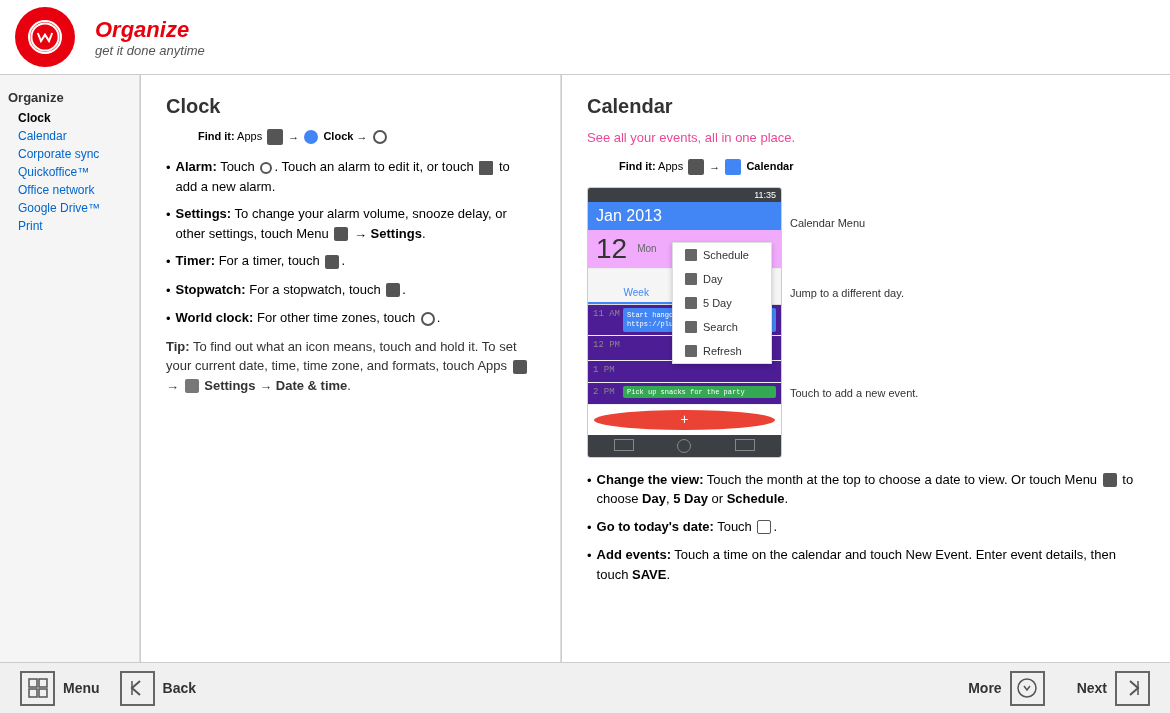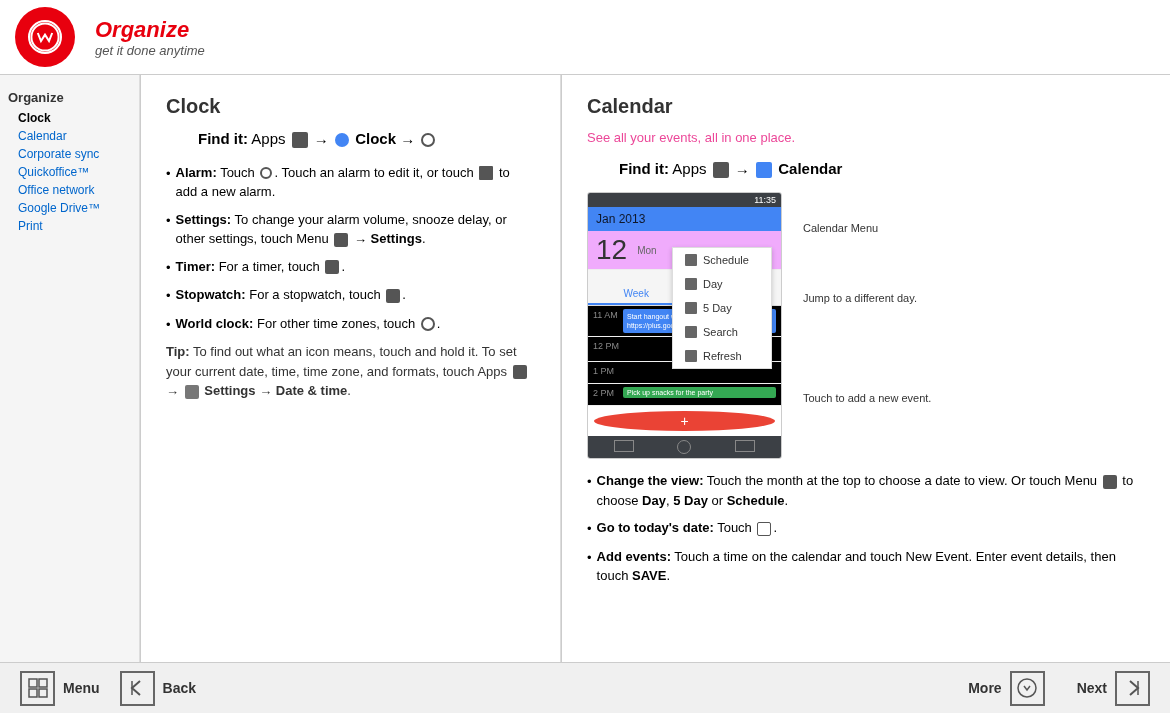--- a/index.html
+++ b/index.html
@@ -23,37 +23,37 @@
     .sidebar-item.active { color: #000; font-weight: bold; }
 
     
     .content { flex: 1; display: flex; overflow: hidden; }
 
     
     .panel-clock { width: 420px; flex-shrink: 0; border-right: 1px solid #ddd; padding: 20px 25px; overflow-y: auto; }
     .panel-calendar { flex: 1; padding: 20px 25px; overflow-y: auto; }
 
     .panel-title { font-size: 20px; font-weight: bold; color: #333; margin-bottom: 10px; }
-    .find-it { font-size: 15px; margin-bottom: 12px; line-height: 1.5; padding-left: 32px; }
+    .find-it { font-size: 11px; margin-bottom: 12px; line-height: 1.5; padding-left: 32px; }
     .find-it strong { font-weight: bold; }
     .bullet-item { display: flex; align-items: flex-start; margin-bottom: 8px; font-size: 13px; line-height: 1.5; }
     .bullet-dot { margin-right: 5px; flex-shrink: 0; margin-top: 1px; }
     .bullet-text { flex: 1; }
     .bullet-text strong { font-weight: bold; }
     .sub-text { margin-left: 15px; margin-bottom: 8px; font-size: 13px; line-height: 1.5; color: #333; }
     .tip-text { font-size: 13px; line-height: 1.5; color: #333; margin-top: 1px; }
     .tip-text strong { font-weight: bold; }
 
     
     .calendar-intro { font-size: 13px; margin-bottom: 10px; color: #ec4899; line-height: 1.5; }
     
     
     .phone-frame { width: 195px; border: 1px solid #ccc; border-radius: 3px; background: #fff; font-size: 11px; overflow: hidden; position: relative; }
     .phone-status-bar { background: #3c4045; color: white; font-size: 9px; padding: 2px 5px; display: flex; justify-content: flex-end; align-items: center; }
-    .calendar-header-bar { background: #4285f4; color: #0f172a; padding: 5px 8px; font-size: 12px; }
+    .calendar-header-bar { background: #4285f4; color: #ffffff; padding: 5px 8px; font-size: 16px; }
     .calendar-date-row { display: flex; align-items: center; padding: 3px 8px; border-bottom: 1px solid #eee; background: #f0abfc; }
     .calendar-date-num { font-size: 28px; color: #333; margin-right: 10px; }
     .calendar-date-info { font-size: 10px; color: #666; }
     .calendar-tab-bar { display: flex; background: #f5f5f5; border-bottom: 1px solid #ddd; }
     .calendar-tab { flex: 1; text-align: center; padding: 4px 2px; font-size: 10px; color: #4285f4; border-bottom: 2px solid transparent; }
     .calendar-tab.active { border-bottom: 2px solid #4285f4; margin-top: 14px; }
 
     
     .cal-dropdown { position: absolute; top: 55px; right: 10px; background: white; border: 1px solid #ddd; box-shadow: 0 2px 5px rgba(0,0,0,0.2); z-index: 10; width: 100px; }
     .cal-dropdown-item { padding: 6px 12px; font-size: 11px; color: #333; display: flex; align-items: center; gap: 6px; }
@@ -183,21 +183,21 @@
       <div class="panel-title">Calendar</div>
       <div class="calendar-intro">See all your events, all in one place.</div>
 
       <div class="find-it">
         <strong>Find it:</strong>
         Apps <span class="inline-icon" style="width:16px;height:16px;border-radius:2px;"></span>
         → <span class="inline-icon" style="width:16px;height:16px;background:#4285f4;border-radius:2px;"></span>
         <strong>Calendar</strong>
       </div>
 
-      <div style="display:flex; align-items:flex-start; margin-top:12px; gap:21px;">
+      <div style="display:flex; align-items:flex-start; margin-top:12px; gap:8px;">
         <div style="position:relative;">
 
           <div class="phone-frame">
 
             <div class="phone-status-bar">
               <span>11:35</span>
             </div>
 
             <div class="calendar-header-bar">
               <span>Jan 2013</span>
@@ -206,21 +206,21 @@
             <div class="calendar-date-row">
               <span class="calendar-date-num">12</span>
               <span class="calendar-date-info">Mon</span>
             </div>
 
             <div class="calendar-tab-bar">
               <div class="calendar-tab active">Week</div>
               <div class="calendar-tab">P...</div>
             </div>
 
-            <div style="background:#000000;">
+            <div style="background:#4c1d95;font-family:Liberation Mono, monospace;">
               <div class="time-slot">
                 <span class="time-label">11 AM</span>
                 <div style="flex:1;">
                   <div class="event-bar" style="font-size:7px;padding:3px 4px;line-height:1.3;">
                     Start hangout with Alexis<br>https://plus.google.com/hangouts
                   </div>
                 </div>
               </div>
               <div class="time-slot">
                 <span class="time-label">12 PM</span>

